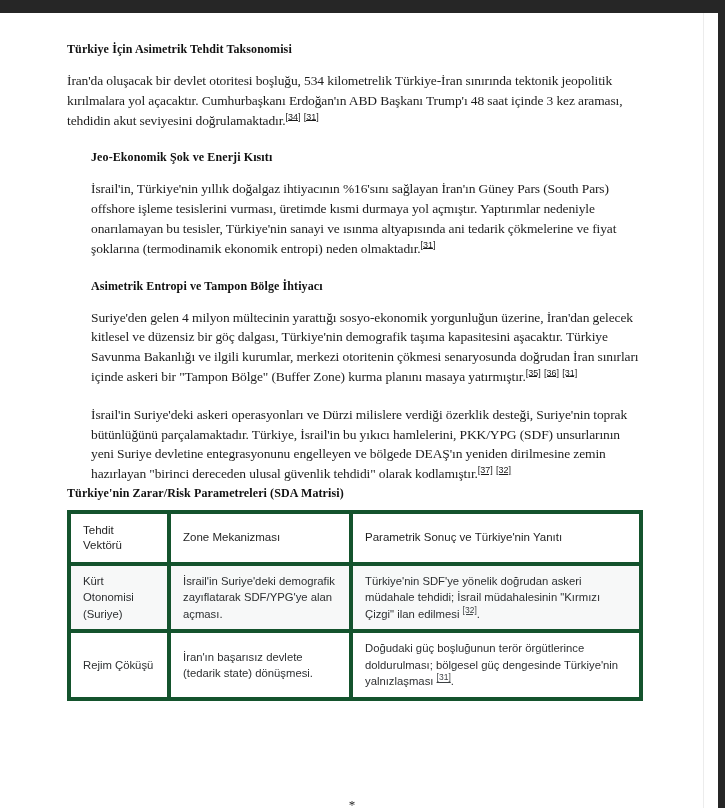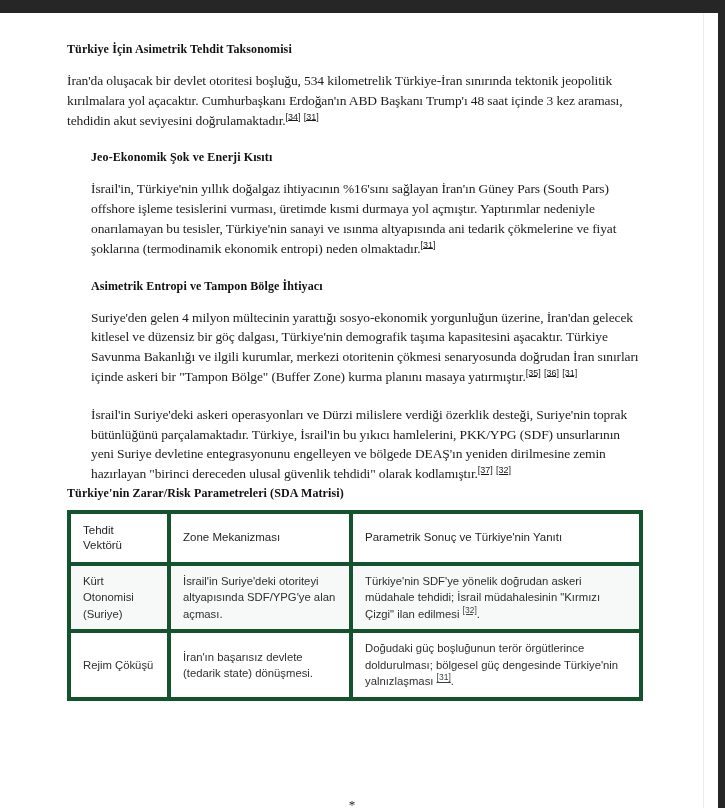--- a/index.html
+++ b/index.html
@@ -109,21 +109,21 @@
       <thead>
         <tr id="matrix-head-row">
             <th>Tehdit Vektörü</th>
             <th>Zone Mekanizması</th>
             <th>Parametrik Sonuç ve Türkiye'nin Yanıtı</th>
           </tr>
       </thead>
       <tbody id="matrix-body">
           <tr class="shaded">
             <td>Kürt Otonomisi (Suriye)</td>
-            <td>İsrail'in Suriye'deki otoriteyi altyapısında SDF/YPG'ye alan açması.</td>
+            <td>İsrail'in Suriye'deki demografik zayıflatarak SDF/YPG'ye alan açması.</td>
             <td>Türkiye'nin SDF'ye yönelik doğrudan askeri müdahale tehdidi; İsrail müdahalesinin "Kırmızı Çizgi" ilan edilmesi <sup class="cite">[32]</sup>.</td>
           </tr>
           <tr>
             <td>Rejim Çöküşü</td>
             <td>İran'ın başarısız devlete (tedarik state) dönüşmesi.</td>
             <td>Doğudaki güç boşluğunun terör örgütlerince doldurulması; bölgesel güç dengesinde Türkiye'nin yalnızlaşması <sup class="cite">[31]</sup>.</td>
           </tr>
         </tbody>
     </table>
   </section>

